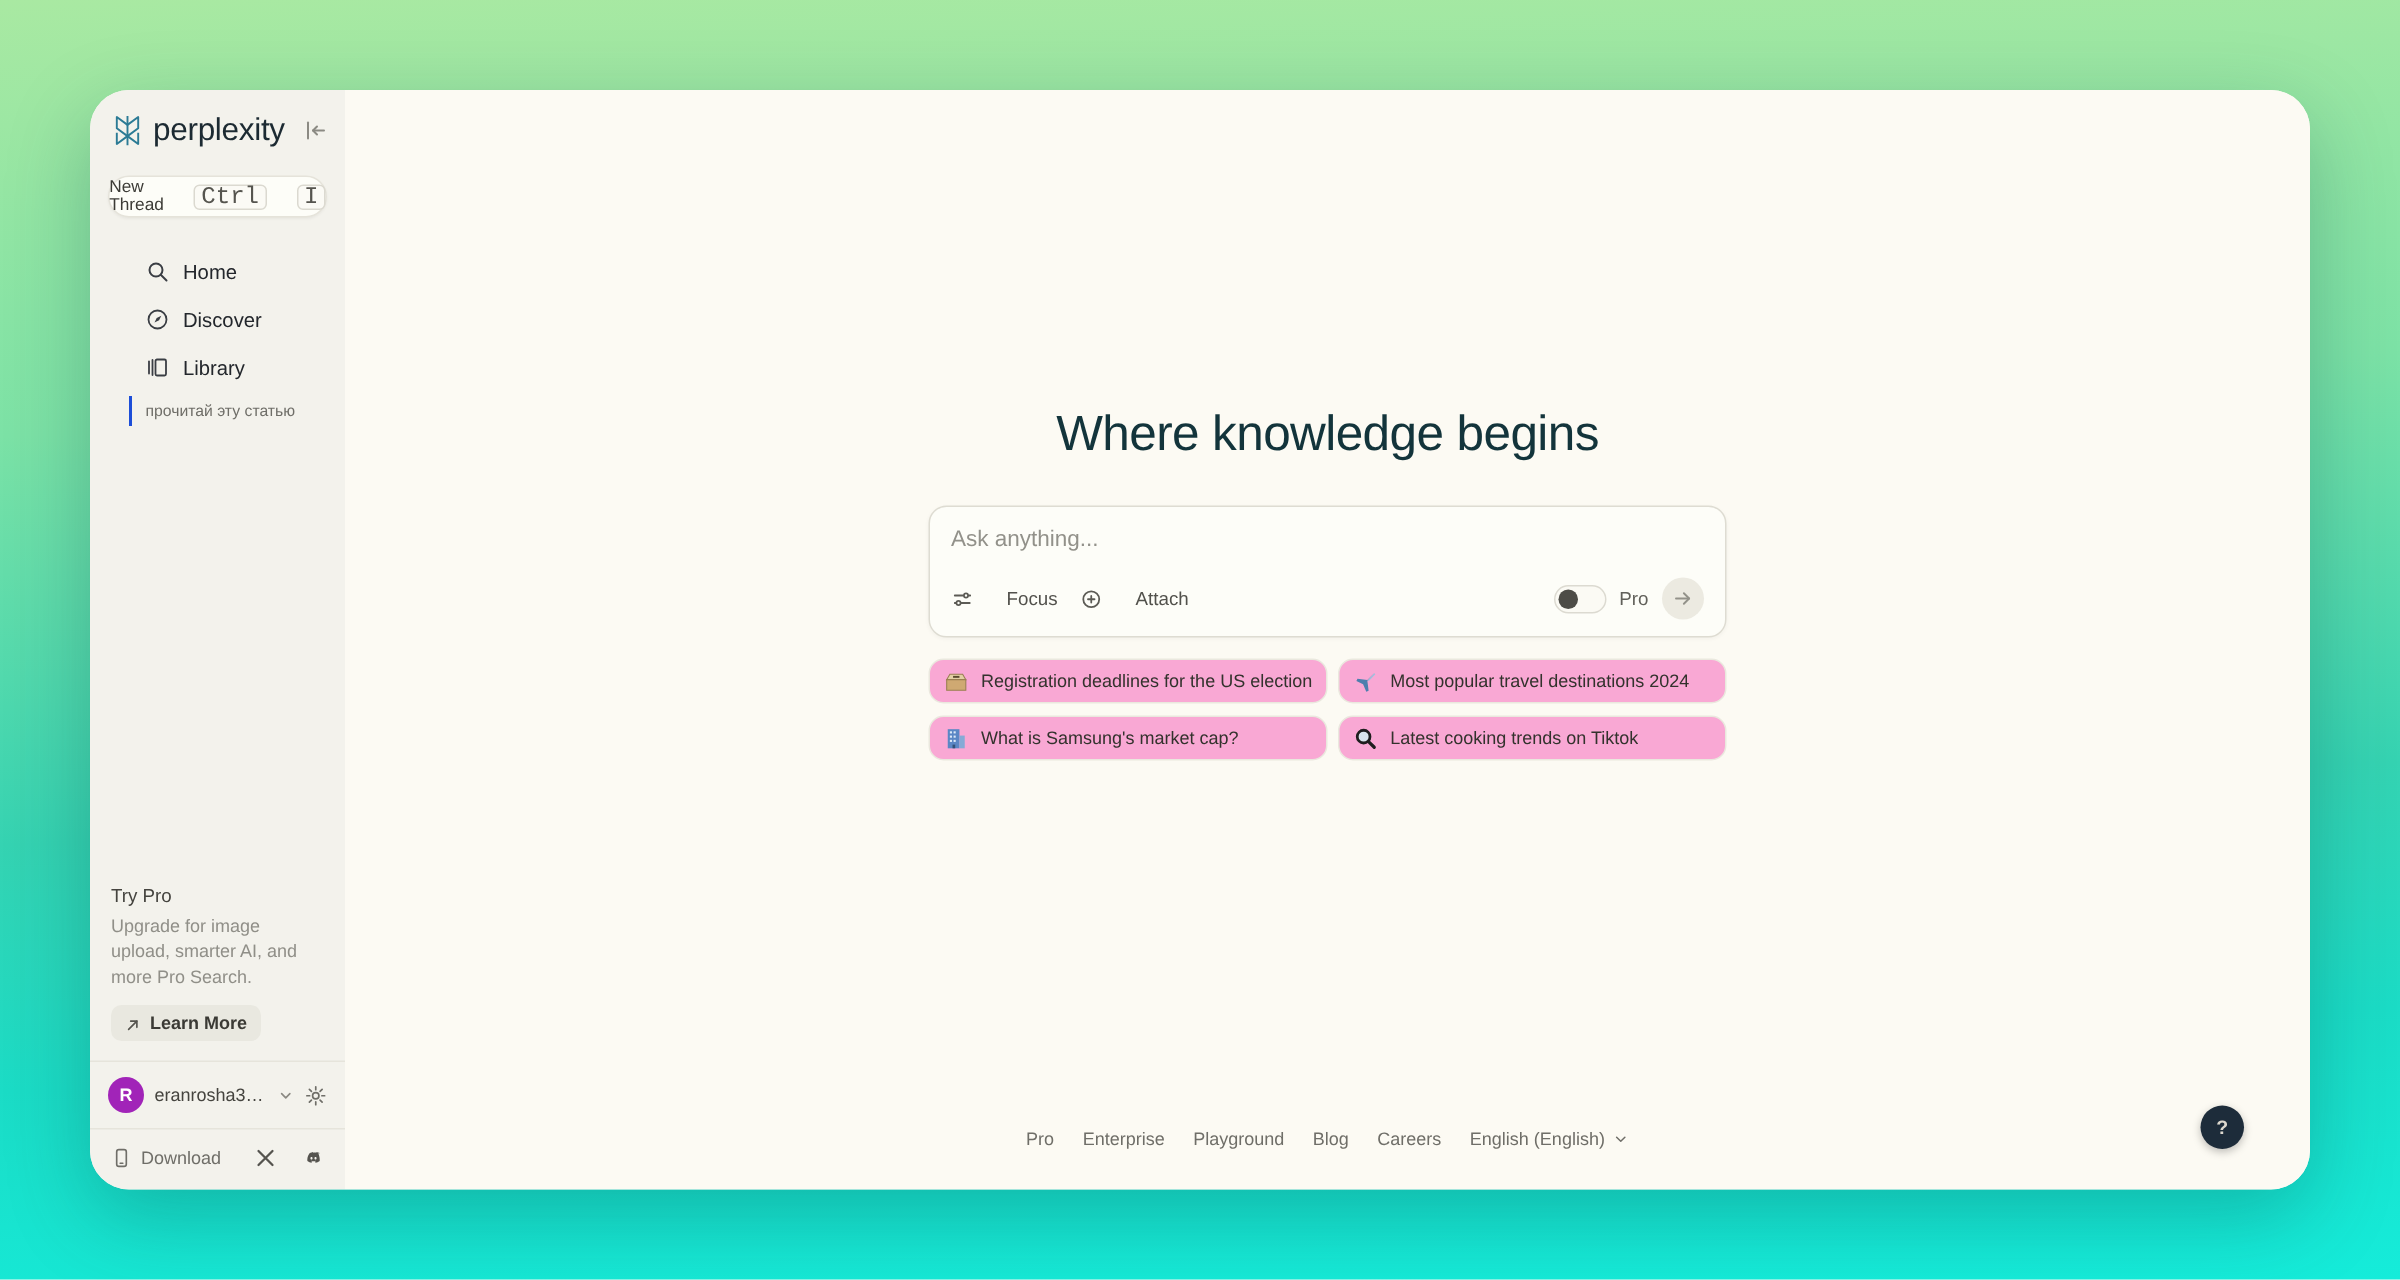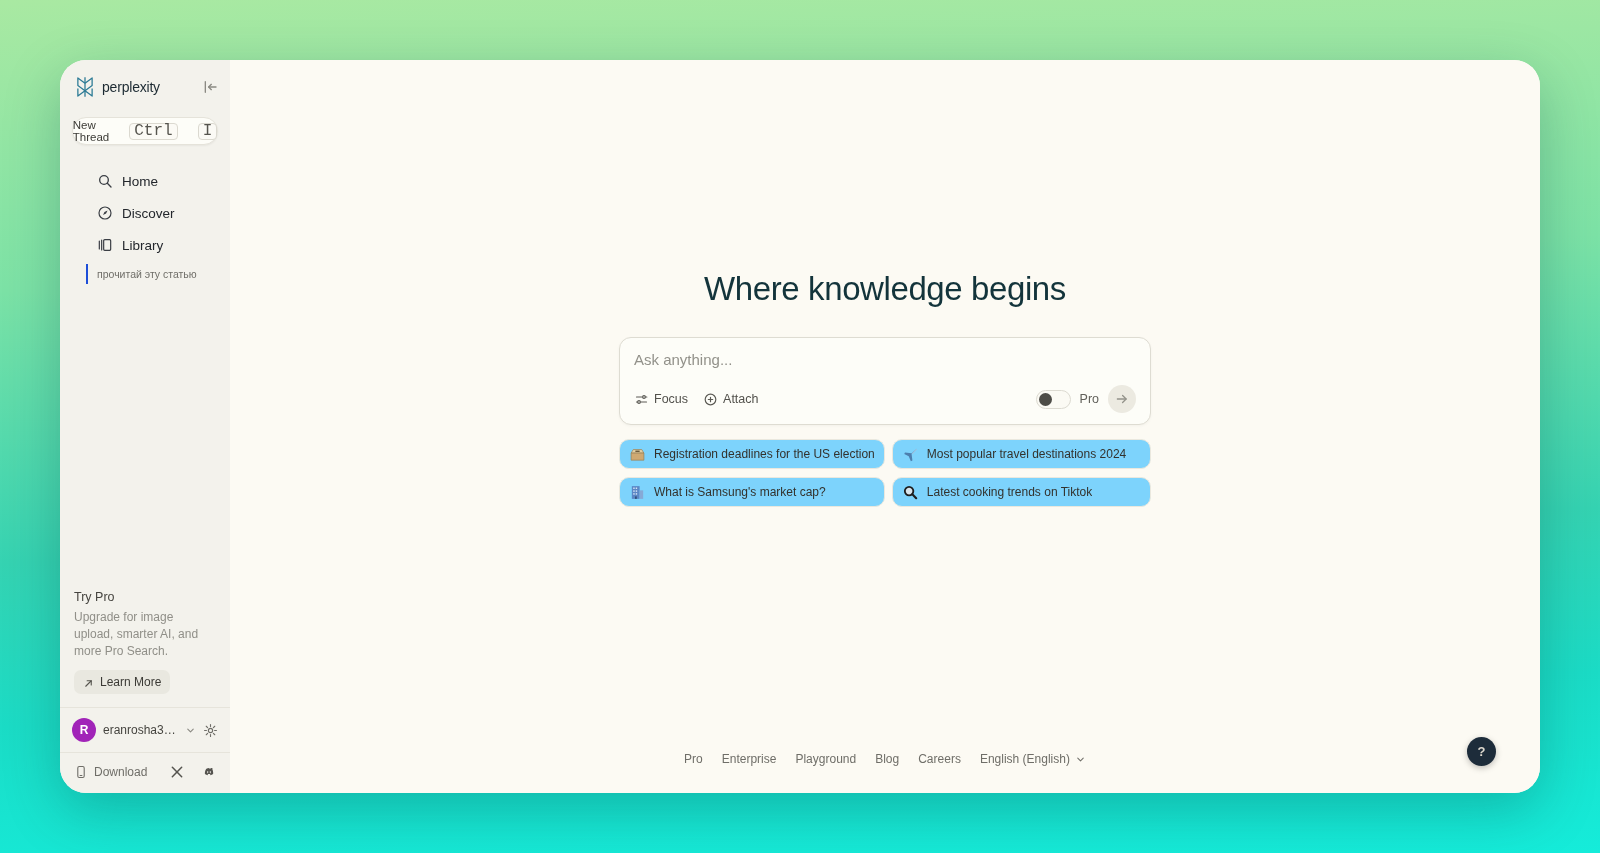--- a/index.html
+++ b/index.html
@@ -10,21 +10,21 @@
   }
   .window {
     position:absolute; left:60px; top:60px; width:1480px; height:733px;
     border-radius:26px; background:#fcfaf3; overflow:hidden; display:flex;
     box-shadow:0 18px 55px rgba(0,70,70,.28);
   }
   
   .sidebar { width:170px; flex-shrink:0; background:#f3f2ec; display:flex; flex-direction:column; }
   .brand-row { display:flex; align-items:center; padding:15px 12px 6px 13px; }
   .logo-mark { width:24px; height:24px; color:#2c7b95; flex-shrink:0; }
-  .brand-name { font-size:14px; font-weight:500; color:#1c2a32; letter-spacing:-.2px; margin-left:5px; flex:1; }
+  .brand-name { font-size:21px; font-weight:500; color:#1c2a32; letter-spacing:-.2px; margin-left:5px; flex:1; }
   .collapse-btn { color:#8b8a83; width:16px; height:16px; cursor:pointer; }
   .new-thread {
     margin:12px 12px 0; height:28px; background:#fdfdf8; border:1px solid #e5e3da;
     border-radius:15px; display:flex; align-items:center; justify-content:center; gap:20px;
     box-shadow:0 1px 2px rgba(0,0,0,.05); cursor:pointer;
   }
   .new-thread-label { font-size:11.5px; color:#3c3b36; }
   .key {
     font-family:"Liberation Mono", monospace; font-size:16px; color:#55544e;
     border:1px solid #dbd9d0; border-radius:4px; padding:0 4px; line-height:15px; background:#fbfaf5;
@@ -35,21 +35,21 @@
   .thread-sub {
     margin:3px 0 0 26px; padding:4px 8px 4px 9px; border-left:2px solid #1d4ed8;
     font-size:10.5px; color:#6f6e68; cursor:pointer; white-space:nowrap; overflow:hidden; text-overflow:ellipsis;
   }
   .spacer { flex:1; }
   .try-pro { padding:0 14px; }
   .try-pro-title { font-size:12.5px; color:#45443f; margin-bottom:5px; }
   .try-pro-desc { font-size:12px; color:#908f88; line-height:1.42; }
   .learn-more {
     margin-top:10px; display:inline-flex; align-items:flex-end; gap:6px; background:#e9e8e0;
-    border-radius:7px; padding:5px 9px; font-size:12px; color:#3b3a35; cursor:pointer;
+    border-radius:7px; padding:5px 9px; font-size:12px; color:#3b3a35; cursor:pointer;font-weight:bold;
   }
   .learn-more .micon { width:11px; height:11px; color:#55544e; }
   .user-row { margin-top:13px; border-top:1px solid #e6e4db; padding:10px 12px; display:flex; align-items:center; gap:7px; cursor:pointer; }
   .avatar { width:24px; height:24px; border-radius:50%; background:#a124b8; color:#fff; font-size:12px; font-weight:bold; display:flex; align-items:center; justify-content:center; flex-shrink:0; }
   .user-name { font-size:12px; color:#45443f; white-space:nowrap; overflow:hidden; text-overflow:ellipsis; max-width:78px; }
   .chev { width:11px; height:11px; color:#8b8a83; flex-shrink:0; }
   .gear-btn { margin-left:auto; width:15px; height:15px; color:#6f6e68; cursor:pointer; flex-shrink:0; }
   .download-row { border-top:1px solid #e6e4db; padding:12px 14px 14px; display:flex; align-items:center; gap:6px; color:#6f6e68; }
   .download-row .dicon { width:14px; height:14px; }
   .download-label { font-size:12px; flex:1; cursor:pointer; }
@@ -59,31 +59,31 @@
   .main { flex:1; position:relative; background:#fcfaf3; display:flex; flex-direction:column; align-items:center; }
   .hero { margin-top:210px; width:532px; display:flex; flex-direction:column; align-items:center; }
   .headline { font-size:33px; font-weight:500; color:#13343b; letter-spacing:-.4px; }
   .search-card {
     margin-top:29px; width:100%; background:#fdfdf8; border:1px solid #dedcd2; border-radius:12px;
     padding:13px 14px 11px; box-shadow:0 1px 3px rgba(0,0,0,.04);
   }
   .search-input { width:100%; border:none; outline:none; background:transparent; font-size:15px; color:#2f2e29; font-family:inherit; }
   .search-input::placeholder { color:#92918a; }
   .controls { display:flex; align-items:center; margin-top:16px; gap:15px; }
-  .ctrl-btn { display:flex; align-items:center; gap:5px; font-size:12.5px; color:#52514c; cursor:pointer; }
+  .ctrl-btn { display:flex; align-items:center; gap:22px; font-size:12.5px; color:#52514c; cursor:pointer; }
   .ctrl-btn .cicon { width:15px; height:15px; color:#5c5b55; }
   .right-controls { margin-left:auto; display:flex; align-items:center; gap:9px; }
   .toggle { width:35px; height:19px; border-radius:10px; border:1px solid #dcdad1; background:#fbfaf4; position:relative; cursor:pointer; }
   .knob { position:absolute; left:2px; top:2px; width:13px; height:13px; border-radius:50%; background:#4d4c47; }
   .pro-label { font-size:12.5px; color:#61605a; }
   .send-btn { width:28px; height:28px; border-radius:50%; background:#eceae1; display:flex; align-items:center; justify-content:center; color:#93928a; cursor:pointer; }
   .send-btn svg { width:14px; height:14px; }
   .chips { margin-top:14px; width:100%; display:grid; grid-template-columns:1fr 1fr; gap:8px 7px; }
   .chip {
-    display:flex; align-items:center; gap:8px; background:#7dd3fc; border:1px solid #eae8de;
+    display:flex; align-items:center; gap:8px; background:#f9a8d4; border:1px solid #eae8de;
     border-radius:10px; padding:0 9px; font-size:12px; color:#33322d; cursor:pointer; height:30px;
   }
   .chip-icon { width:17px; height:17px; flex-shrink:0; }
   .chip-label { white-space:nowrap; overflow:hidden; text-overflow:ellipsis; }
   .footer { position:absolute; bottom:27px; left:0; right:0; display:flex; justify-content:center; align-items:center; gap:19px; font-size:12px; color:#6f6e68; }
   .footer-link { cursor:pointer; }
   .lang { display:flex; gap:5px; align-items:center; cursor:pointer; }
   .lang .chev { color:#6f6e68; }
   .help-btn {
     position:absolute; right:44px; bottom:27px; width:29px; height:29px; border-radius:50%;

